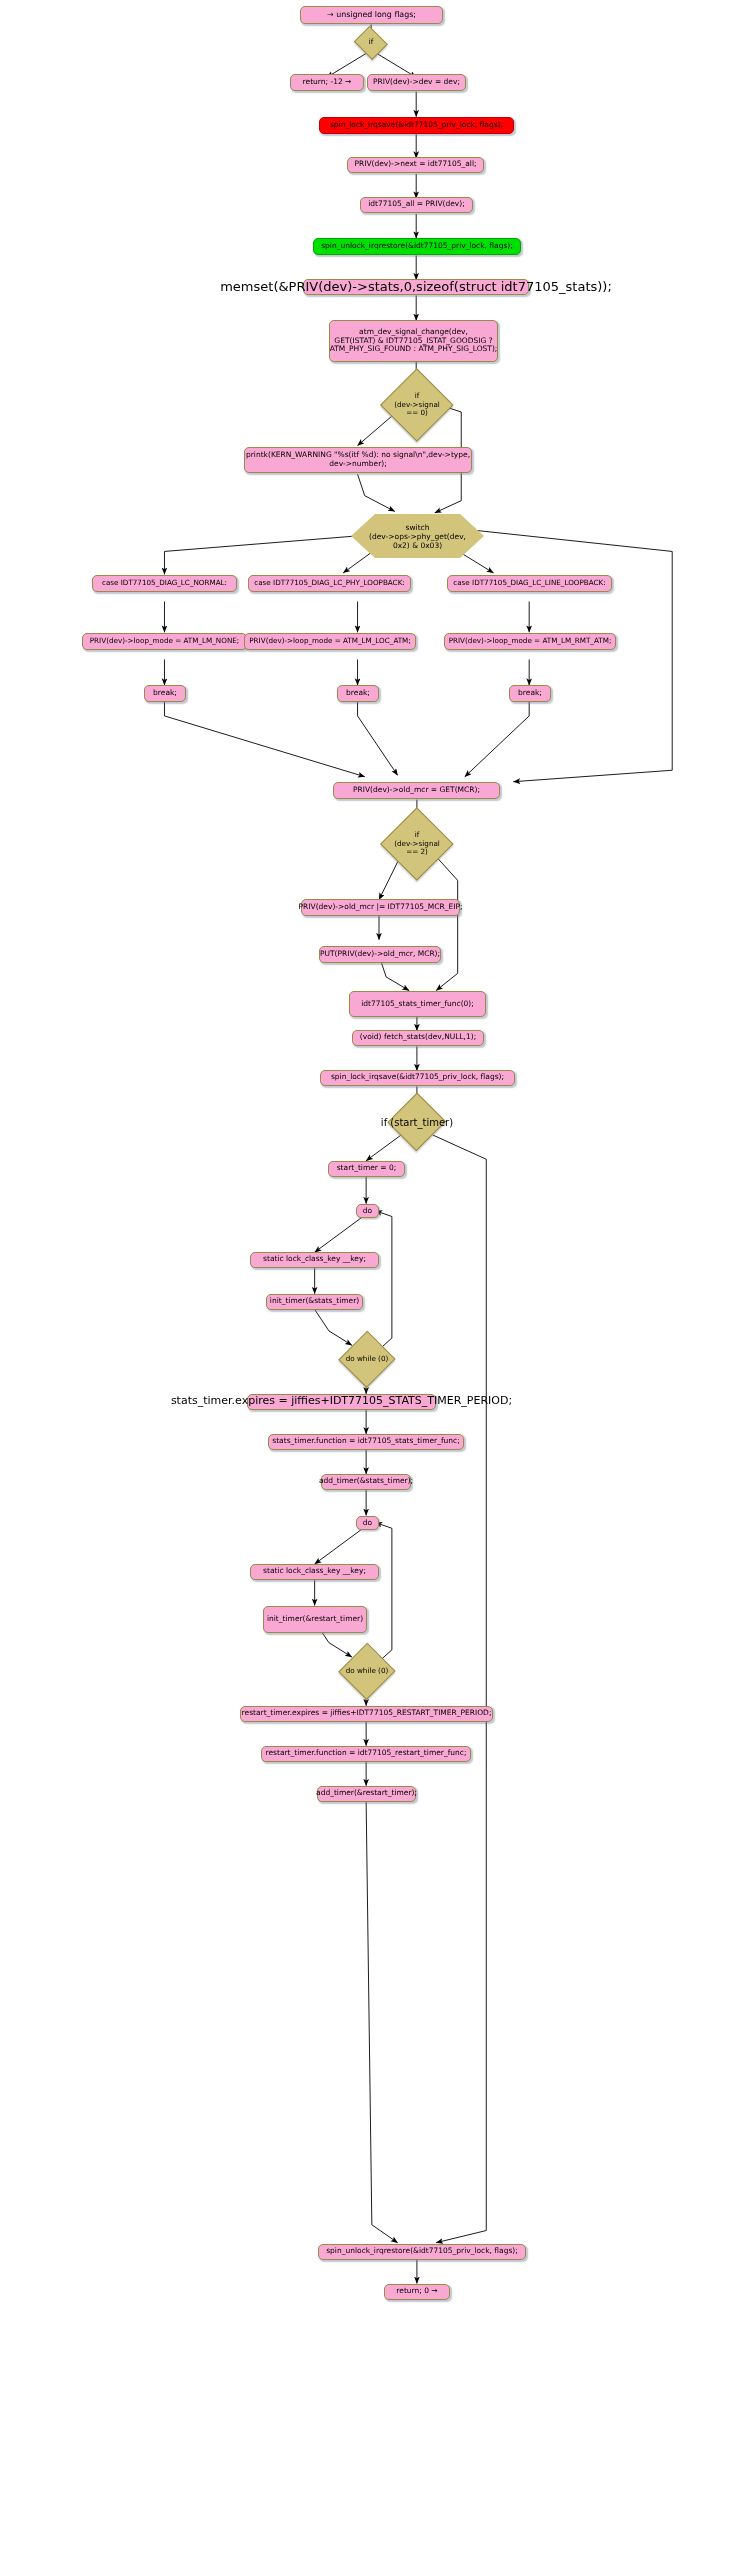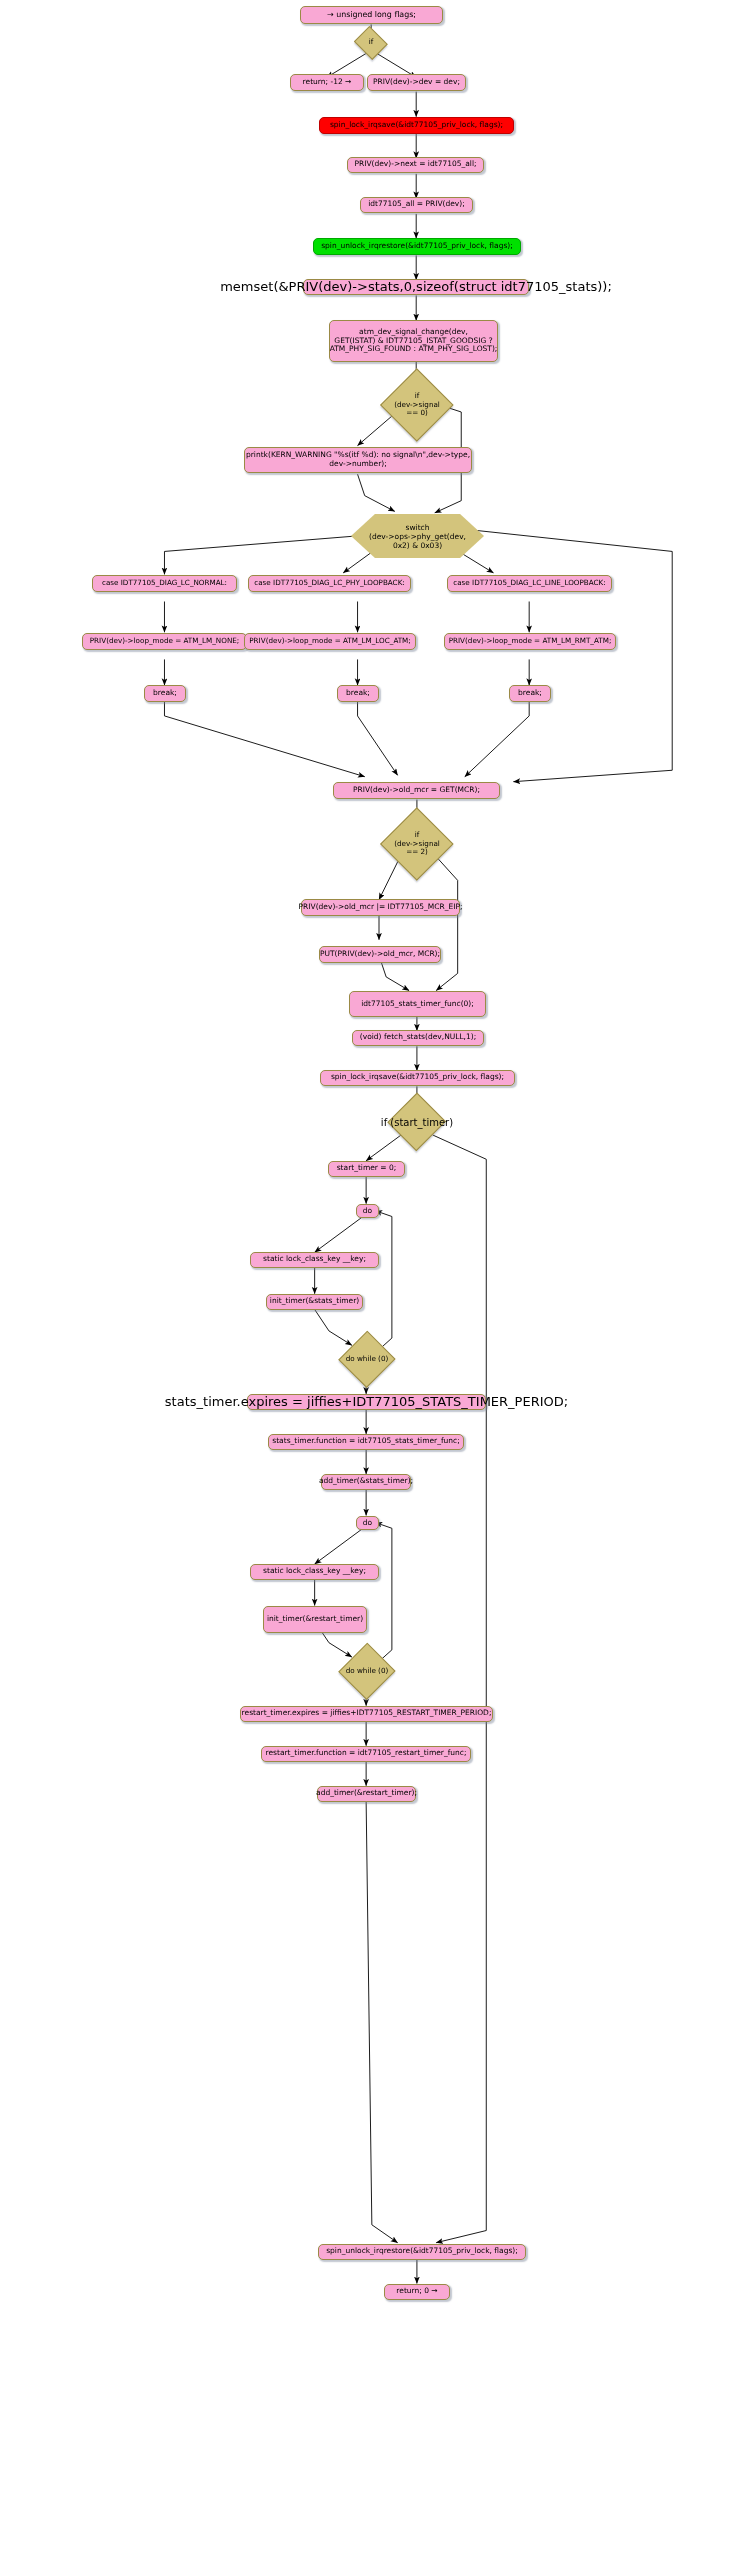--- a/index.html
+++ b/index.html
@@ -324,21 +324,21 @@
 
   <div class="node rect" style="left:266px;top:1294px;width:97px;height:15.7px;font-size:7.5px;">
     <span>init_timer(&amp;stats_timer)</span>
   </div>
 
   <div class="node diamond" style="left:331px;top:1345px;width:72px;height:29px;font-size:7.2px;">
     <span class="dshape" style="width:56%;height:140%;left:22%;top:-20%;"></span>
     <span class="dlabel">do while (0)</span>
   </div>
 
-  <div class="node rect" style="left:247px;top:1394px;width:239px;height:15.7px;font-size:13px;">
+  <div class="node rect" style="left:247px;top:1394px;width:189px;height:15.7px;font-size:11px;">
     <span>stats_timer.expires = jiffies+IDT77105_STATS_TIMER_PERIOD;</span>
   </div>
 
   <div class="node rect" style="left:268px;top:1434px;width:196px;height:15.7px;font-size:7.5px;">
     <span>stats_timer.function = idt77105_stats_timer_func;</span>
   </div>
 
   <div class="node rect" style="left:321px;top:1474px;width:90px;height:15.7px;font-size:7.5px;text-align:right;">
     <span>add_timer(&amp;stats_timer);</span>
   </div>

